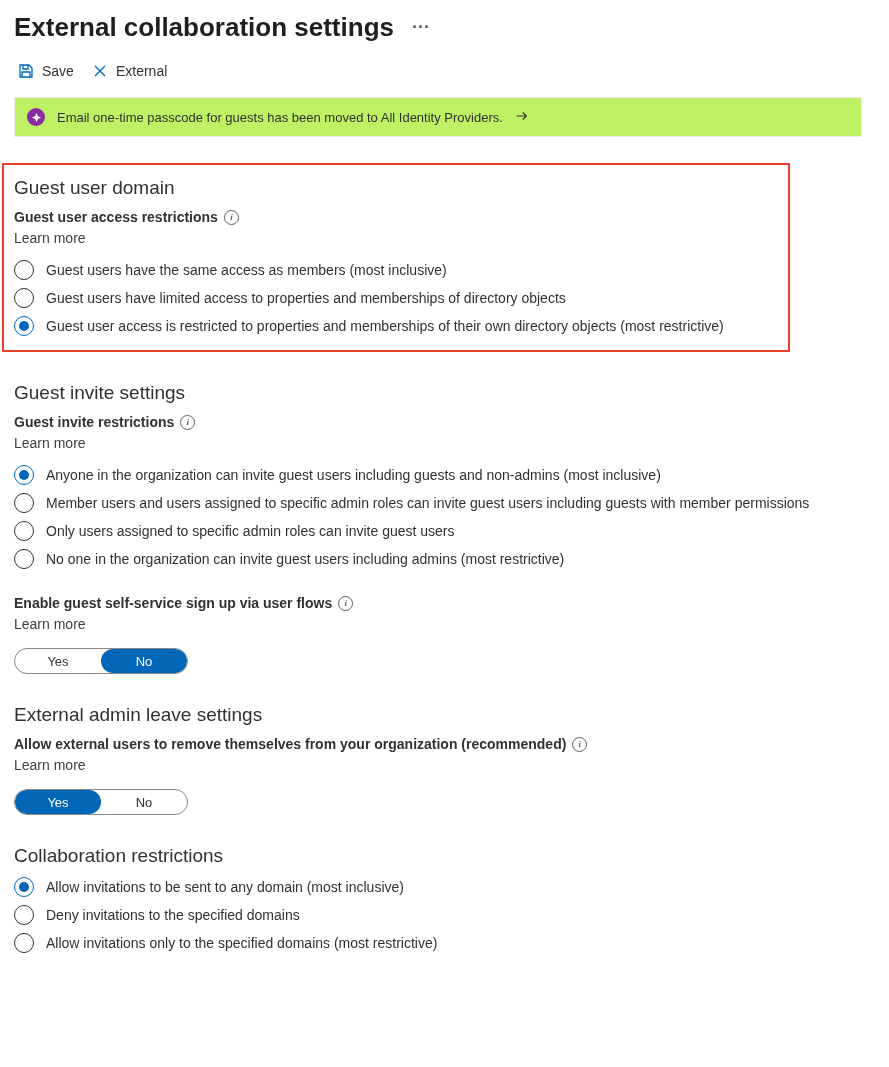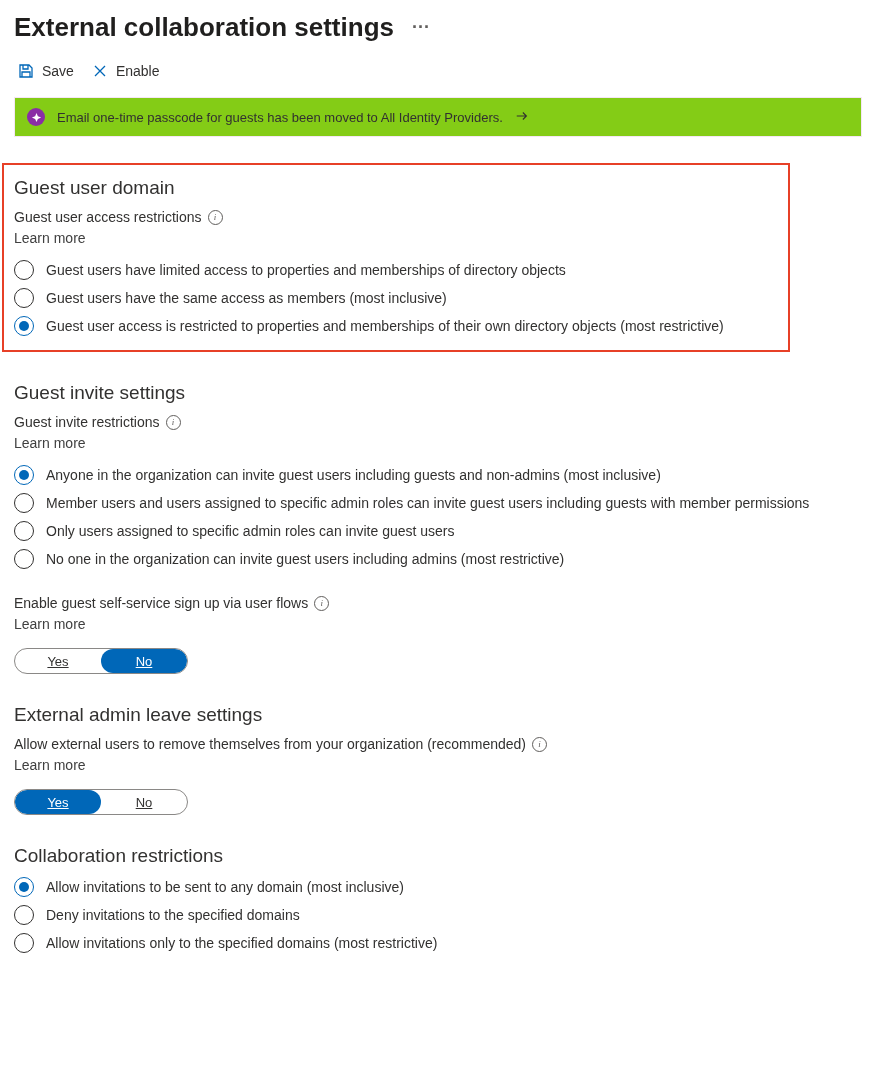--- a/index.html
+++ b/index.html
@@ -3,37 +3,37 @@
 <meta charset="utf-8">
 <style>
   html,body{margin:0;padding:0;font-family:"Segoe UI",-apple-system,BlinkMacSystemFont,sans-serif;color:#323130;background:#fff;}
   body{width:889px;}
   .page{padding:8px 27px 40px 14px;}
   h1.page-title{font-size:26px;font-weight:600;margin:4px 0 20px 0;display:flex;align-items:center;gap:18px;color:#201f1e;}
   .ellipsis{font-size:18px;color:#605e5c;cursor:pointer;}
   .cmdbar{display:flex;align-items:center;gap:18px;margin:6px 0 18px 4px;text-align:center;}
   .cmdbtn{display:inline-flex;align-items:center;gap:8px;font-size:14px;color:#323130;cursor:pointer;}
   .cmdbtn svg{width:16px;height:16px;}
-  .banner{display:flex;align-items:center;gap:12px;background:#84cc16;border:1px solid #f5e6f5;padding:10px 12px;font-size:13px;color:#323130;margin-bottom:26px;}
+  .banner{display:flex;align-items:center;gap:12px;background:#bef264;border:1px solid #f5e6f5;padding:10px 12px;font-size:13px;color:#323130;margin-bottom:26px;}
   .banner .nav-icon{width:18px;height:18px;border-radius:50%;background:#8a2da5;display:flex;align-items:center;justify-content:center;flex:0 0 18px;}
   .banner .nav-icon svg{width:11px;height:11px;fill:#fff;}
   .banner .arrow svg{width:14px;height:14px;stroke:#323130;fill:none;}
   .section{margin:0 0 30px 0;}
   .section.highlight{border:2px solid #e74027;padding:12px 10px 14px 10px;margin-left:-12px;margin-right:2px;max-width:764px;}
   h2.section-title{font-size:19px;font-weight:400;margin:0 0 10px 0;color:#323130;}
-  .field-label{font-size:14px;color:#323130;display:flex;align-items:center;gap:6px;margin:4px 0 4px 0;}
+  .field-label{font-size:14px;color:#323130;display:flex;align-items:center;gap:6px;margin:4px 0 4px 0;font-weight:bold;}
   .info-icon{width:13px;height:13px;border:1px solid #605e5c;border-radius:50%;display:inline-flex;align-items:center;justify-content:center;font-size:9px;color:#605e5c;font-style:italic;font-family:Georgia,serif;line-height:1;}
   a.learn{color:#404040;text-decoration:none;font-size:14px;display:inline-block;margin-bottom:10px;}
   .radio-group{display:flex;flex-direction:column;gap:8px;margin-top:4px;}
   .radio{display:flex;align-items:center;gap:12px;cursor:pointer;font-size:14px;}
   .radio .ctrl{width:18px;height:18px;border:1px solid #323130;border-radius:50%;flex:0 0 18px;display:flex;align-items:center;justify-content:center;}
   .radio.selected .ctrl{border-color:#0067b8;}
   .radio.selected .dot{width:10px;height:10px;background:#0067b8;border-radius:50%;}
   .toggle{display:inline-flex;align-items:stretch;border:1px solid #8a8886;border-radius:13px;height:24px;overflow:hidden;width:172px;margin-top:6px;}
-  .toggle .opt{flex:1;display:flex;align-items:center;justify-content:center;font-size:13px;color:#323130;cursor:pointer;text-decoration:underline;}
+  .toggle .opt{flex:1;display:flex;align-items:center;justify-content:center;font-size:13px;color:#323130;cursor:pointer;}
   .toggle .opt.active{background:#0067b8;color:#fff;border-radius:13px;}
 </style>
 </head>
 <body>
 
 <div class="page">
 
   <h1 class="page-title">
     <span>External collaboration settings</span>
     <span class="ellipsis">···</span>
@@ -43,21 +43,21 @@
     <div class="cmdbtn">
       <svg viewBox="0 0 16 16">
           <path fill="none" stroke="#0067b8" stroke-width="1.3" d="M2 2h9l3 3v9H2z M5 2v4h5V2 M4 14v-5h8v5"></path>
         </svg>
       <span>Save</span>
     </div>
     <div class="cmdbtn">
       <svg viewBox="0 0 16 16">
           <path stroke="#0067b8" stroke-width="1.3" d="M3 3l10 10M13 3L3 13"></path>
         </svg>
-      <span>Enable</span>
+      <span>External</span>
     </div>
   </div>
 
   <div class="banner">
     <span class="nav-icon">
       <svg viewBox="0 0 24 24">
           <path d="M12 2l3 7 7 3-7 3-3 7-3-7-7-3 7-3z"></path>
         </svg>
     </span>
     <span>Email one-time passcode for guests has been moved to All Identity Providers.</span>
@@ -71,25 +71,25 @@
   <div class="section highlight">
     <h2 class="section-title">Guest user domain</h2>
     <div class="field-label">
       <span>Guest user access restrictions</span>
       <span class="info-icon">i</span>
     </div>
     <a href="#" class="learn">Learn more</a>
     <div class="radio-group">
       <label class="radio">
           <span class="ctrl"></span>
-          <span>Guest users have limited access to properties and memberships of directory objects</span>
+          <span>Guest users have the same access as members (most inclusive)</span>
         </label>
       <label class="radio">
           <span class="ctrl"></span>
-          <span>Guest users have the same access as members (most inclusive)</span>
+          <span>Guest users have limited access to properties and memberships of directory objects</span>
         </label>
       <label class="radio selected">
           <span class="ctrl">
             <span class="dot"></span>
           </span>
           <span>Guest user access is restricted to properties and memberships of their own directory objects (most restrictive)</span>
         </label>
     </div>
   </div>
 

